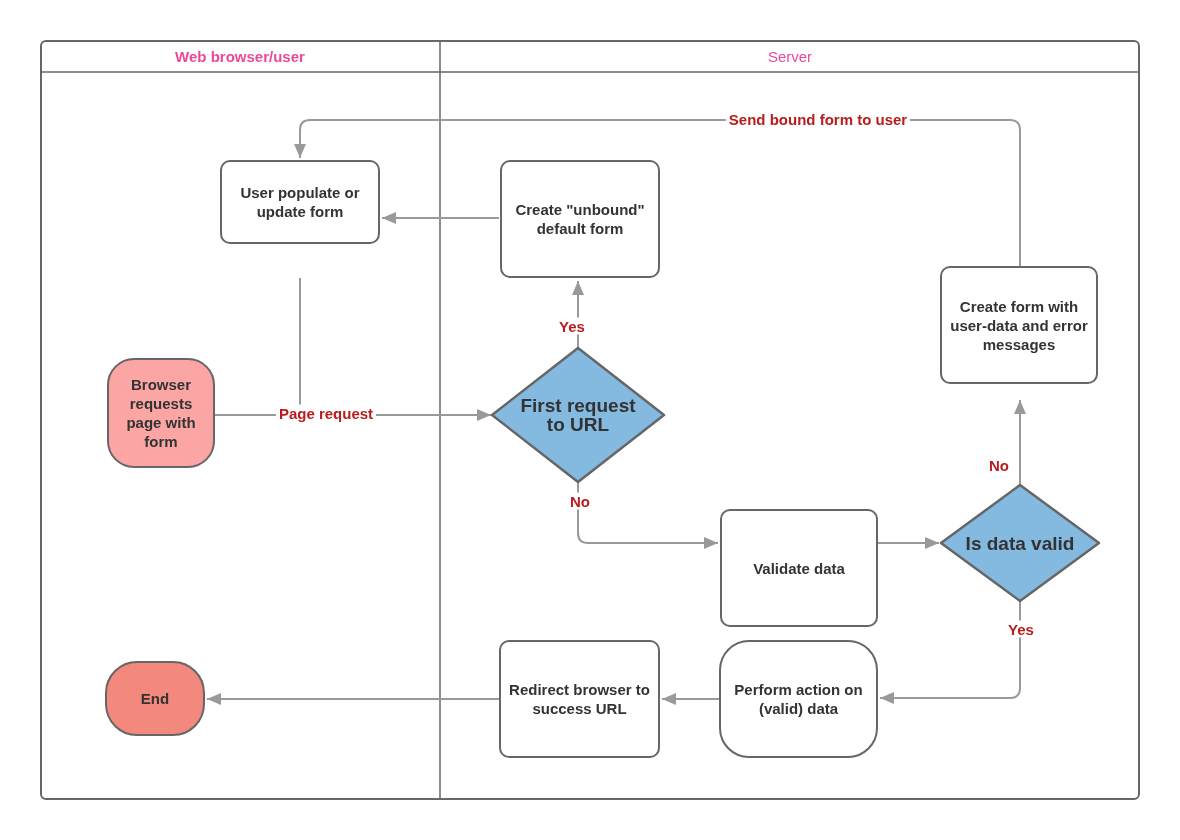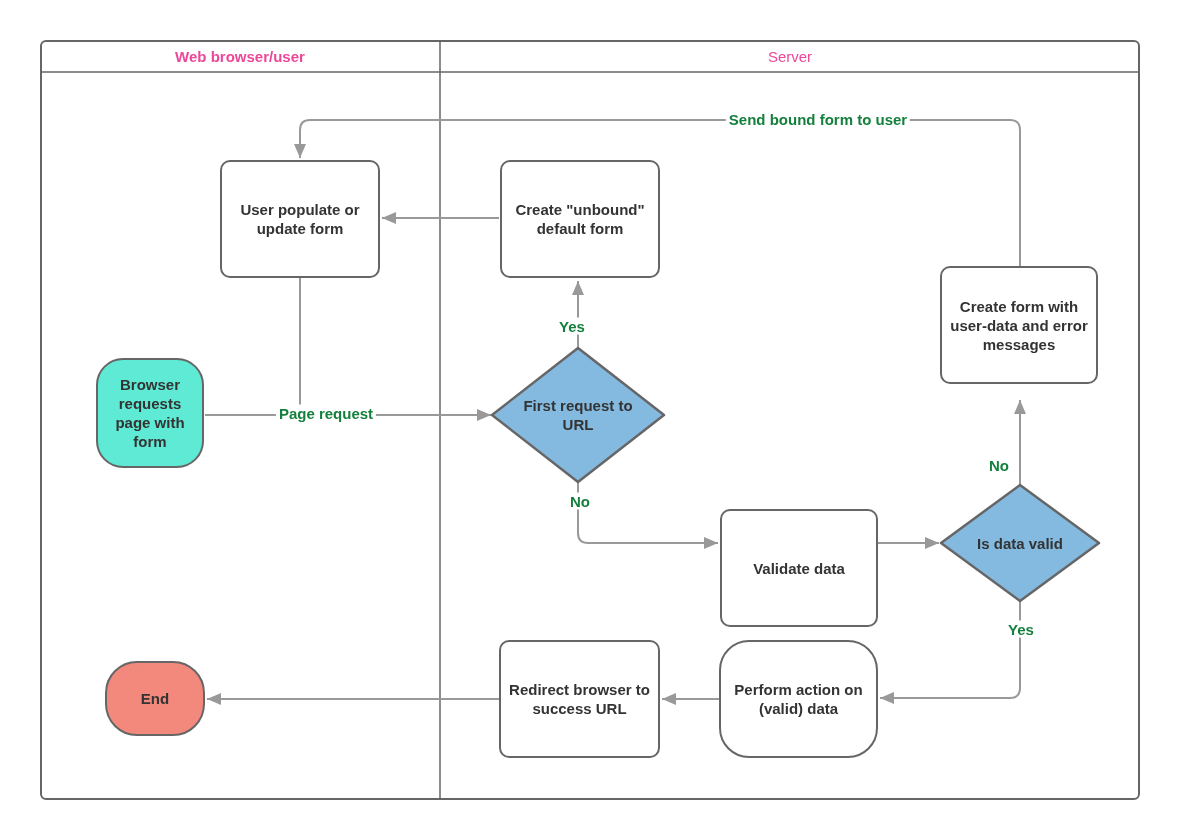--- a/index.html
+++ b/index.html
@@ -15,25 +15,25 @@
   .lane-label.bold{font-weight:bold;}
   .node{
     position:absolute;z-index:2;display:flex;align-items:center;justify-content:center;
     text-align:center;font-size:15px;font-weight:bold;line-height:19px;color:#333;
     box-sizing:border-box;padding:4px 8px;
   }
   .process{background:#ffffff;border:2px solid #666666;border-radius:10px;}
   .terminator{border:2px solid #666666;}
   .diamond-text{
     position:absolute;z-index:2;display:flex;align-items:center;justify-content:center;
-    text-align:center;font-size:15px;font-weight:bold;line-height:19px;color:#333;
+    text-align:center;font-size:19px;font-weight:bold;line-height:19px;color:#333;
   }
   .elabel{
     position:absolute;z-index:3;transform:translate(-50%,-50%);
-    background:#ffffff;padding:0 3px;font-size:15px;font-weight:bold;color:#15803d;
+    background:#ffffff;padding:0 3px;font-size:15px;font-weight:bold;color:#b91c1c;
     white-space:nowrap;line-height:17px;
   }
 </style>
 </head>
 <body>
 
 <div id="canvas">
 
   <svg id="wires" width="1180" height="840" viewBox="0 0 1180 840">
     <defs>
@@ -58,23 +58,23 @@
     <path d="M719,699 H662" fill="none" stroke="#999999" stroke-width="2" marker-end="url(#arr)"></path>
     <path d="M499,699 H207" fill="none" stroke="#999999" stroke-width="2" marker-end="url(#arr)"></path>
 
     <path d="M492,415 L578,348 L664,415 L578,482 Z" stroke="#666666" stroke-width="2.5" stroke-linejoin="round" fill="#84b9e0"></path>
     <path d="M941,543 L1020,485 L1099,543 L1020,601 Z" stroke="#666666" stroke-width="2.5" stroke-linejoin="round" fill="#84b9e0"></path>
   </svg>
 
   <div class="lane-label bold" style="left:40px;top:41px;width:400px;height:30px;">Web browser/user</div>
   <div class="lane-label" style="left:440px;top:41px;width:700px;height:30px;">Server</div>
 
-  <div class="node terminator" style="left: 96px; top: 358px; width: 108px; height: 110px; border-radius: 27px; background: #5eead4;">Browser requests page with form</div>
+  <div class="node terminator" style="left: 107px; top: 358px; width: 108px; height: 110px; border-radius: 27px; background: #fca5a5;">Browser requests page with form</div>
 
-  <div class="node process" style="left:220px;top:160px;width:160px;height:118px;">User populate or update form</div>
+  <div class="node process" style="left:220px;top:160px;width:160px;height:84px;">User populate or update form</div>
 
   <div class="node process" style="left:500px;top:160px;width:160px;height:118px;">Create "unbound" default form</div>
 
   <div class="diamond-text" style="left:518px;top:380px;width:120px;height:70px;">First request to URL</div>
 
   <div class="node process" style="left:940px;top:266px;width:158px;height:118px;">Create form with user-data and error messages</div>
 
   <div class="node process" style="left:720px;top:509px;width:158px;height:118px;">Validate data</div>
 
   <div class="diamond-text" style="left:955px;top:528px;width:130px;height:30px;">Is data valid</div>

